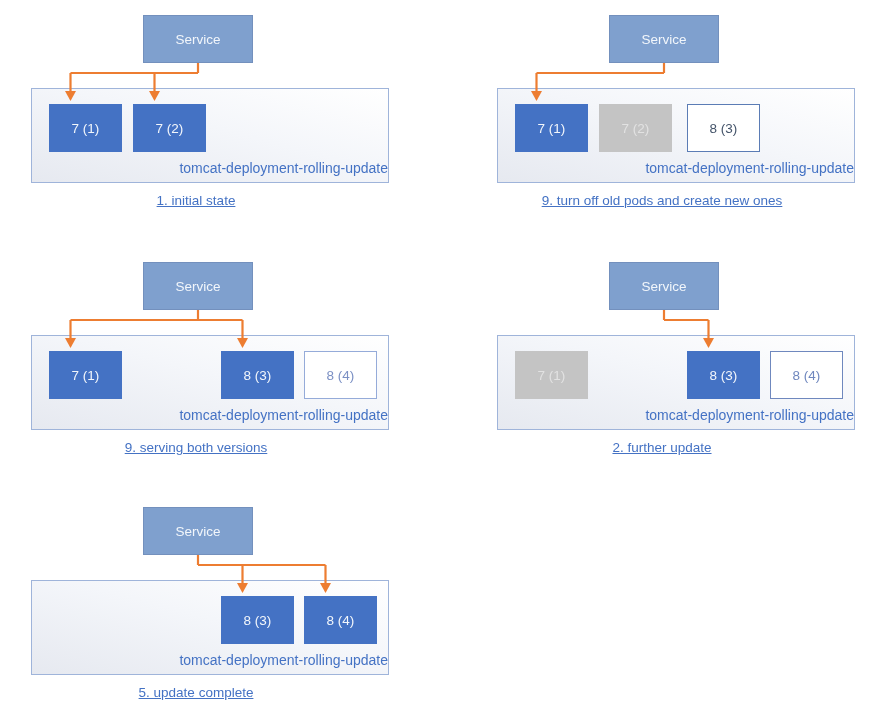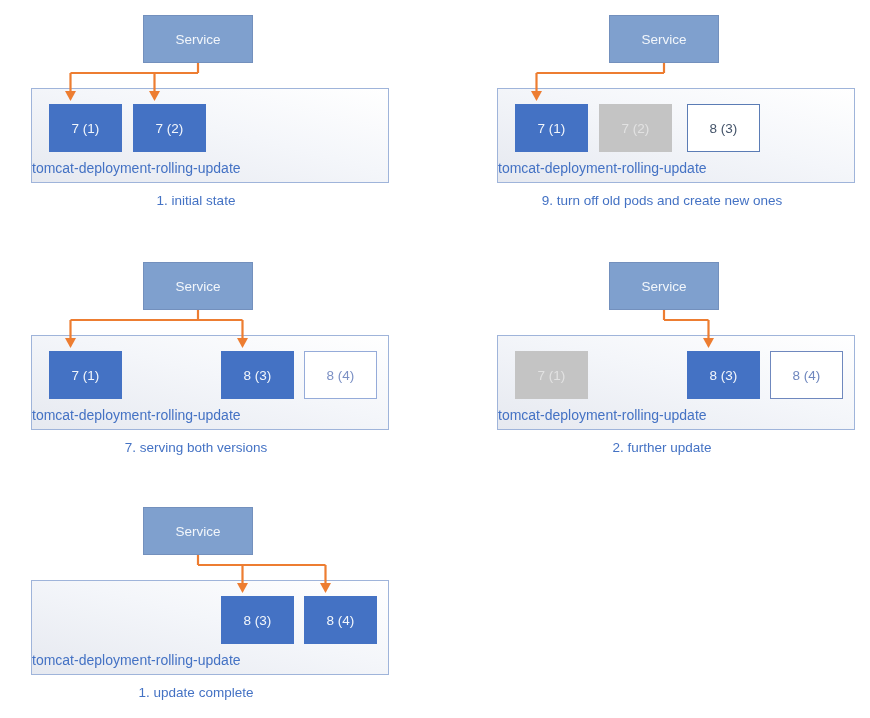--- a/index.html
+++ b/index.html
@@ -20,26 +20,26 @@
     border:1.5px solid var(--container-border);box-sizing:border-box;margin-left:14px;
   }
   .pod{
     position:absolute;top:15px;width:73px;height:48px;box-sizing:border-box;
     display:flex;align-items:center;justify-content:center;font-size:13.5px;
   }
   .pod-active{background:var(--pod-active-fill);color:var(--pod-active-text);}
   .pod-inactive{background:var(--pod-inactive-fill);color:var(--pod-inactive-text);}
   .pod-new{background:var(--pod-new-fill);border:1.5px solid var(--pod-new-border);color:var(--pod-new-text);}
   .dep-label{
-    position:absolute;left:0;right:0;bottom:6px;text-align:left;
+    position:absolute;left:0;right:0;bottom:6px;text-align:right;
     color:var(--label-text);font-size:14px;
   }
   .caption{
     position:absolute;left:17px;top:193px;width:358px;text-align:center;
-    color:var(--caption-text);font-size:13.5px;
+    color:var(--caption-text);font-size:13.5px;text-decoration:underline;
   }
   .arrows{position:absolute;left:0;top:0;pointer-events:none;}
 </style>
 </head>
 <body>
 
 <div class="canvas" id="canvas">
     <div class="panel" style="left: 0px; top: 0px;">
       <div class="service">
         <span>Service</span>
@@ -96,21 +96,21 @@
         <div class="pod pod-new" style="left: 272px; border-color: rgb(149, 171, 217); color: rgb(123, 144, 196);">
           <span>8 (4)</span>
         </div>
         <div class="dep-label">tomcat-deployment-rolling-update</div>
       </div>
       <svg width="435" height="230" class="arrows">
         <path d="M 198 63 L 198 73 M 70.5 73 L 242.5 73 M 70.5 73 L 70.5 92 M 242.5 73 L 242.5 92" fill="none" stroke="#ED7D31" stroke-width="2.2"></path>
         <polygon points="65,91 76,91 70.5,101" fill="#ED7D31"></polygon>
         <polygon points="237,91 248,91 242.5,101" fill="#ED7D31"></polygon>
       </svg>
-      <div class="caption">7. serving both versions</div>
+      <div class="caption">9. serving both versions</div>
     </div>
     <div class="panel" style="left: 466px; top: 247px;">
       <div class="service">
         <span>Service</span>
       </div>
       <div class="deployment">
         <div class="pod pod-inactive" style="left: 17px;">
           <span>7 (1)</span>
         </div>
         <div class="pod pod-active" style="left: 189px;">
@@ -138,15 +138,15 @@
         <div class="pod pod-active" style="left: 272px;">
           <span>8 (4)</span>
         </div>
         <div class="dep-label">tomcat-deployment-rolling-update</div>
       </div>
       <svg width="435" height="230" class="arrows">
         <path d="M 198 63 L 198 73 M 198 73 L 325.5 73 M 242.5 73 L 242.5 92 M 325.5 73 L 325.5 92" fill="none" stroke="#ED7D31" stroke-width="2.2"></path>
         <polygon points="237,91 248,91 242.5,101" fill="#ED7D31"></polygon>
         <polygon points="320,91 331,91 325.5,101" fill="#ED7D31"></polygon>
       </svg>
-      <div class="caption">1. update complete</div>
+      <div class="caption">5. update complete</div>
     </div>
   </div>
 
 </body></html>

